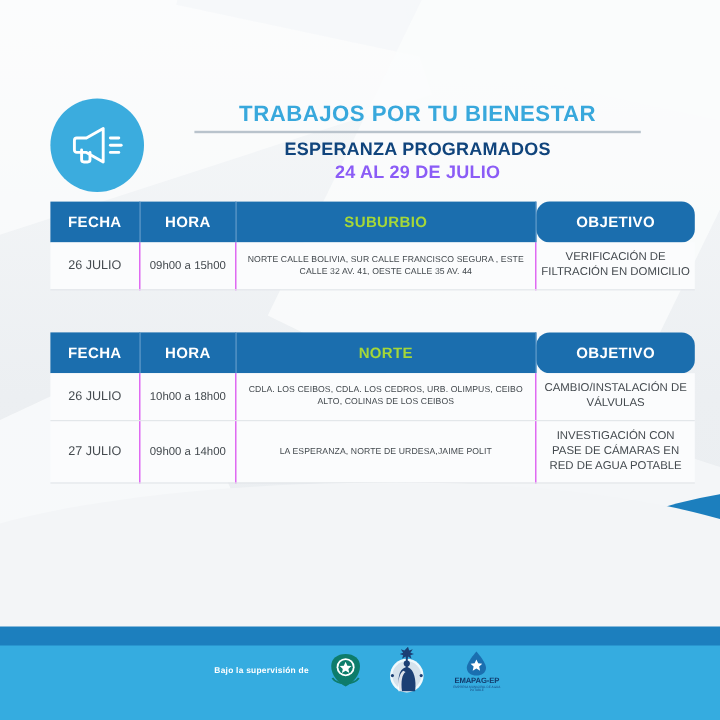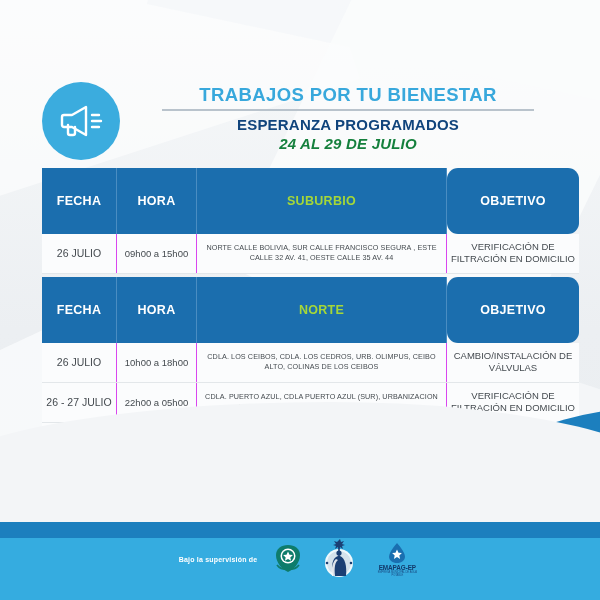--- a/index.html
+++ b/index.html
@@ -53,27 +53,27 @@
   .mega-circle{
     position:absolute;left:0;top:0;width:78px;height:78px;border-radius:50%;
     background:#3BACDE;display:flex;align-items:center;justify-content:center;
   }
   .titles{position:absolute;left:96px;top:2px;right:0;text-align:center;}
   .title-main{
     font-size:18.5px;font-weight:bold;color:#38A8DC;letter-spacing:.4px;line-height:1.15;
   }
   .title-rule{height:2px;background:#b9c3cc;margin:4px 24px 5px 24px;}
   .title-sub{font-size:15px;font-weight:bold;color:#10447C;line-height:1.25;letter-spacing:.2px;}
-  .title-sub2{font-size:15px;font-weight:bold;color:#15803d;line-height:1.25;letter-spacing:.2px;font-style:italic;}
+  .title-sub2{font-size:15px;font-weight:bold;color:#8b5cf6;line-height:1.25;letter-spacing:.2px;}
 
   
   .tbl{position:absolute;left:42px;width:518px;border-collapse:collapse;table-layout:fixed;}
   .tbl th{
     background:#1B6EAE;color:#ffffff;font-size:12.5px;font-weight:bold;
-    padding:24px 2px;text-align:center;letter-spacing:.3px;
+    padding:8px 2px;text-align:center;letter-spacing:.3px;
     border-right:1px solid #4a8dc2;
   }
   .tbl th:last-child{border-right:none;border-radius:11px;}
   .tbl th.zone{color:#A5D738;}
   .tbl td{
     background:#fbfcfd;color:#444a4f;text-align:center;vertical-align:middle;
     border-right:1px solid #d946ef;border-bottom:1px solid #e3e7ea;
     padding:7px 4px;
   }
   .tbl td:last-child{border-right:none;}
@@ -159,26 +159,20 @@
         <th class="c-zona zone">NORTE</th>
         <th class="c-obj">OBJETIVO</th>
       </tr>
     </thead>
     <tbody>
       <tr>
         <td class="c-fecha">26 JULIO</td>
         <td class="c-hora">10h00 a 18h00</td>
         <td class="c-zona">CDLA. LOS CEIBOS,  CDLA. LOS CEDROS, URB. OLIMPUS, CEIBO  ALTO, COLINAS DE LOS CEIBOS</td>
         <td class="c-obj">CAMBIO/INSTALACIÓN DE VÁLVULAS</td>
-      </tr>
-      <tr>
-        <td class="c-fecha">26 - 27 JULIO</td>
-        <td class="c-hora">22h00 a 05h00</td>
-        <td class="c-zona">CDLA. PUERTO AZUL, CDLA PUERTO AZUL (SUR), URBANIZACION  TORRES DEL SALADO,TORRES DEL SALADO 2</td>
-        <td class="c-obj">VERIFICACIÓN DE FILTRACIÓN EN DOMICILIO</td>
       </tr>
       <tr>
         <td class="c-fecha">27 JULIO</td>
         <td class="c-hora">09h00 a 14h00</td>
         <td class="c-zona">LA ESPERANZA, NORTE DE URDESA,JAIME POLIT</td>
         <td class="c-obj">INVESTIGACIÓN CON PASE DE CÁMARAS EN RED DE AGUA POTABLE</td>
       </tr>
     </tbody>
   </table>
 

